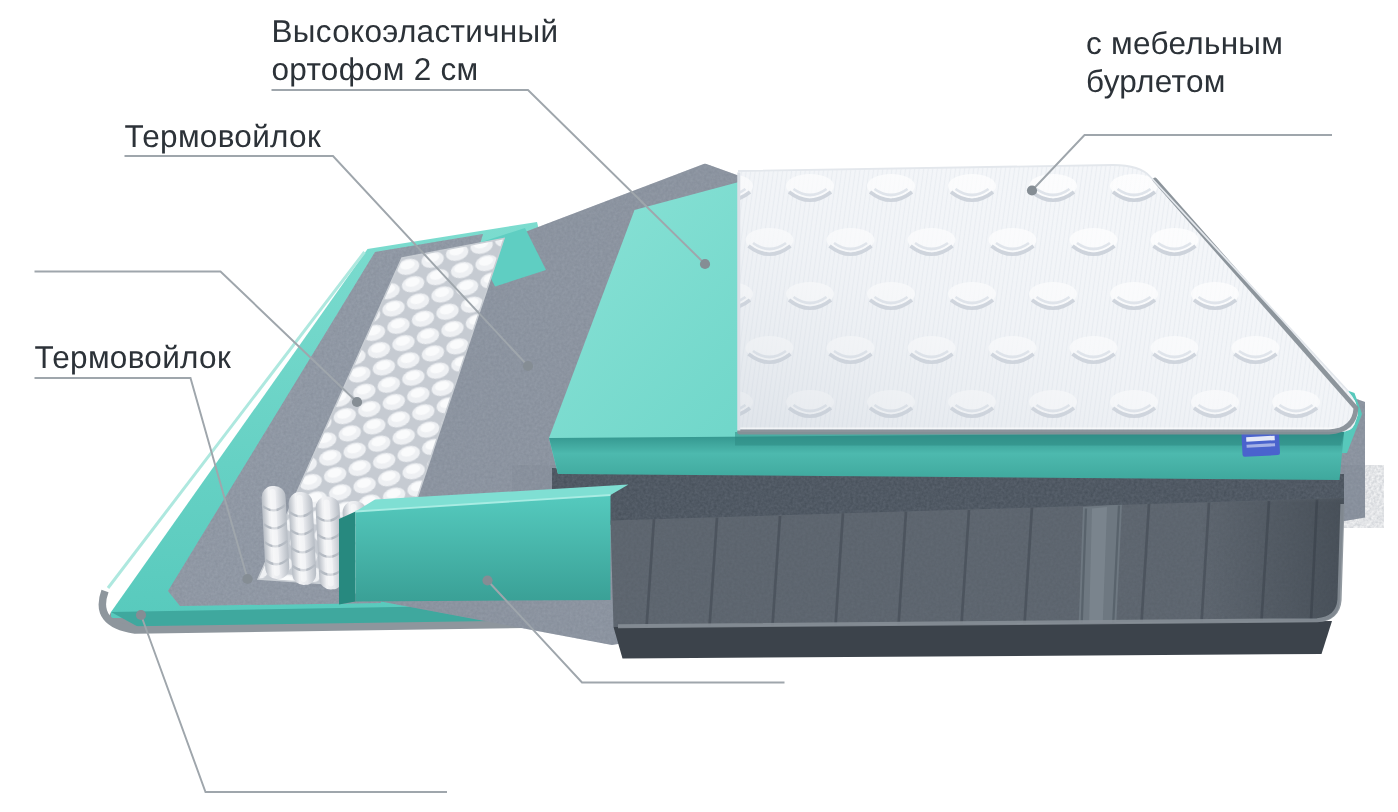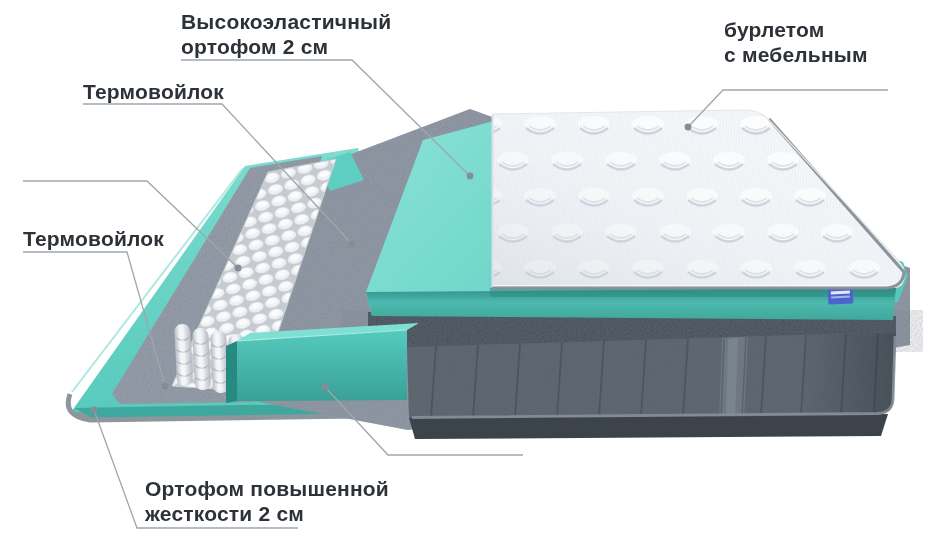--- a/index.html
+++ b/index.html
@@ -2,21 +2,21 @@
 <html style="--color-text: #2c3238; --color-leader-line: #9fa6ac; --color-leader-dot: #858d94; --color-accent-teal: #5ecfc3; --color-teal-dark: #2e9a90; --color-felt-gray: #98a0ac; --color-felt-dark: #454e58; --color-velvet-gray: #5a626b; --color-quilt-white: #f4f6f9; --color-piping-gray: #8a9199; --color-springs-white: #eef0f3; --color-brand-tag-blue: #4a63cd;"><head>
 <meta charset="utf-8">
 <style>
   html,body{margin:0;padding:0;background:#ffffff;}
   body{width:932px;height:541px;overflow:hidden;position:relative;
        font-family:"Liberation Sans","DejaVu Sans",sans-serif;}
   .stage{position:absolute;inset:0;width:932px;height:541px;}
   .stage svg{position:absolute;left:0;top:0;}
   .callout{position:absolute;color:var(--color-text,#2c3238);font-size:21px;
            line-height:25px;letter-spacing:.2px;white-space:nowrap;}
-  .callout .ln{display:block;font-weight:bold;}
+  .callout .ln{display:block;}
 </style>
 </head>
 <body>
 
 <div class="stage">
 
 <svg width="932" height="541" viewBox="0 0 932 541">
   <defs>
     <filter id="grain" x="-5%" y="-5%" width="110%" height="110%">
       <feTurbulence type="fractalNoise" baseFrequency="0.55" numOctaves="2" stitchTiles="stitch"></feTurbulence>
@@ -227,20 +227,16 @@
     <span class="ln">Высокоэластичный</span>
     <span class="ln">ортофом 2 см</span>
   </div>
   <div class="callout" style="left:83px;top:79px">
     <span class="ln">Термовойлок</span>
   </div>
   <div class="callout" style="left:23px;top:226px">
     <span class="ln">Термовойлок</span>
   </div>
   <div class="callout" style="left:724px;top:17px">
+    <span class="ln">с мебельным</span>
     <span class="ln">бурлетом</span>
-    <span class="ln">с мебельным</span>
-  </div>
-  <div class="callout" style="left:145px;top:476px">
-    <span class="ln">Ортофом повышенной</span>
-    <span class="ln">жесткости 2 см</span>
   </div>
 </div>
 
 </body></html>

